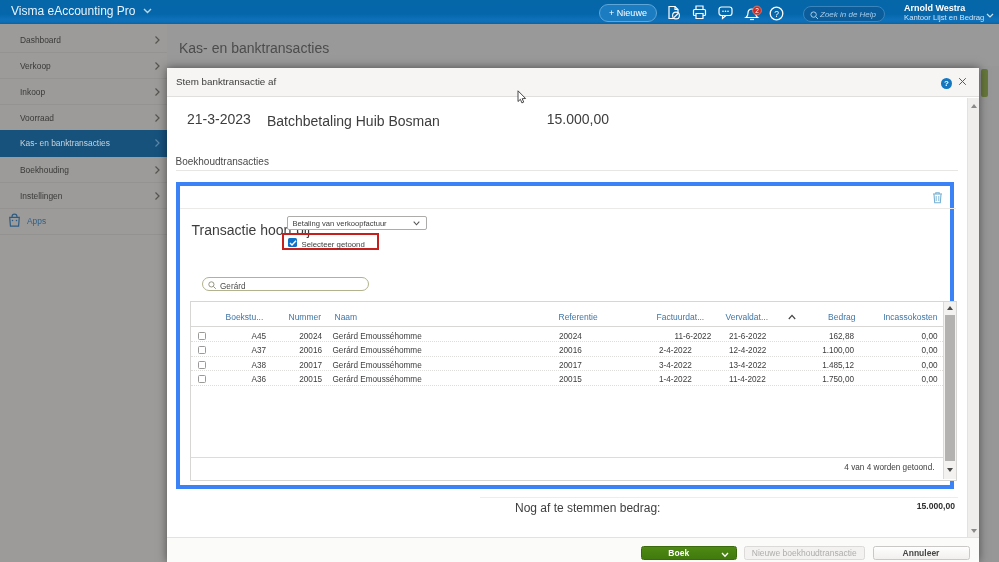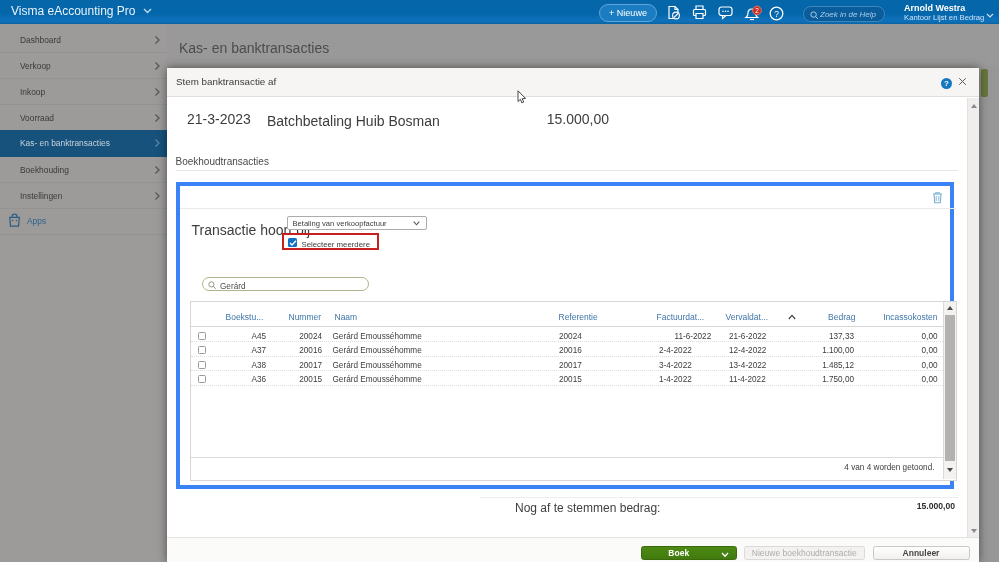--- a/index.html
+++ b/index.html
@@ -198,21 +198,21 @@
       <svg width="7" height="5" viewBox="0 0 7 5">
             <polyline points="0.7,0.7 3.5,3.8 6.3,0.7" fill="none" stroke="#555" stroke-width="1.1"></polyline>
           </svg>
     </div>
     <div id="redbox"></div>
     <div id="cb1">
           <svg width="8" height="7" viewBox="0 0 8 7">
             <polyline points="1,3 3,5 7,0.8" fill="none" stroke="#fff" stroke-width="1.4"></polyline>
           </svg>
         </div>
-    <div class="t85" style="left:122px;top:54px;font-size:7.8px">Selecteer meerdere</div>
+    <div class="t85" style="left:122px;top:54px;font-size:7.8px">Selecteer getoond</div>
     <div id="searchpill">
       <svg style="position:absolute;left:5px;top:3px" width="9" height="9" viewBox="0 0 9 9">
             <circle cx="3.4" cy="3.4" r="2.6" fill="none" stroke="#8a8a78" stroke-width="0.9"></circle>
             <path d="M5.4 5.4 L7.8 7.8" stroke="#8a8a78" stroke-width="0.9"></path>
           </svg>
       <span>Gerárd</span>
     </div>
     <div id="tbl">
       <div id="thead">
 
@@ -229,21 +229,21 @@
         <span class="th" style="right:18px">Incassokosten</span>
       </div>
       <div class="row" style="top:25.5px">
         <span class="cbx"></span>
         <span style="right:676.5px">A45</span>
             <span style="right:620.5px">20024</span>
             <span style="left:142px">Gerárd Emousséhomme</span>
         <span style="left:368.5px">20024</span>
             <span style="left:484px">11-6-2022</span>
             <span style="left:538.5px">21-6-2022</span>
-        <span style="right:88.5px">137,33</span>
+        <span style="right:88.5px">162,88</span>
             <span style="right:5px">0,00</span>
       </div>
       <div class="row" style="top:40px">
         <span class="cbx"></span>
         <span style="right:676.5px">A37</span>
             <span style="right:620.5px">20016</span>
             <span style="left:142px">Gerárd Emousséhomme</span>
         <span style="left:368.5px">20016</span>
             <span style="left:468.5px">2-4-2022</span>
             <span style="left:538.5px">12-4-2022</span>

